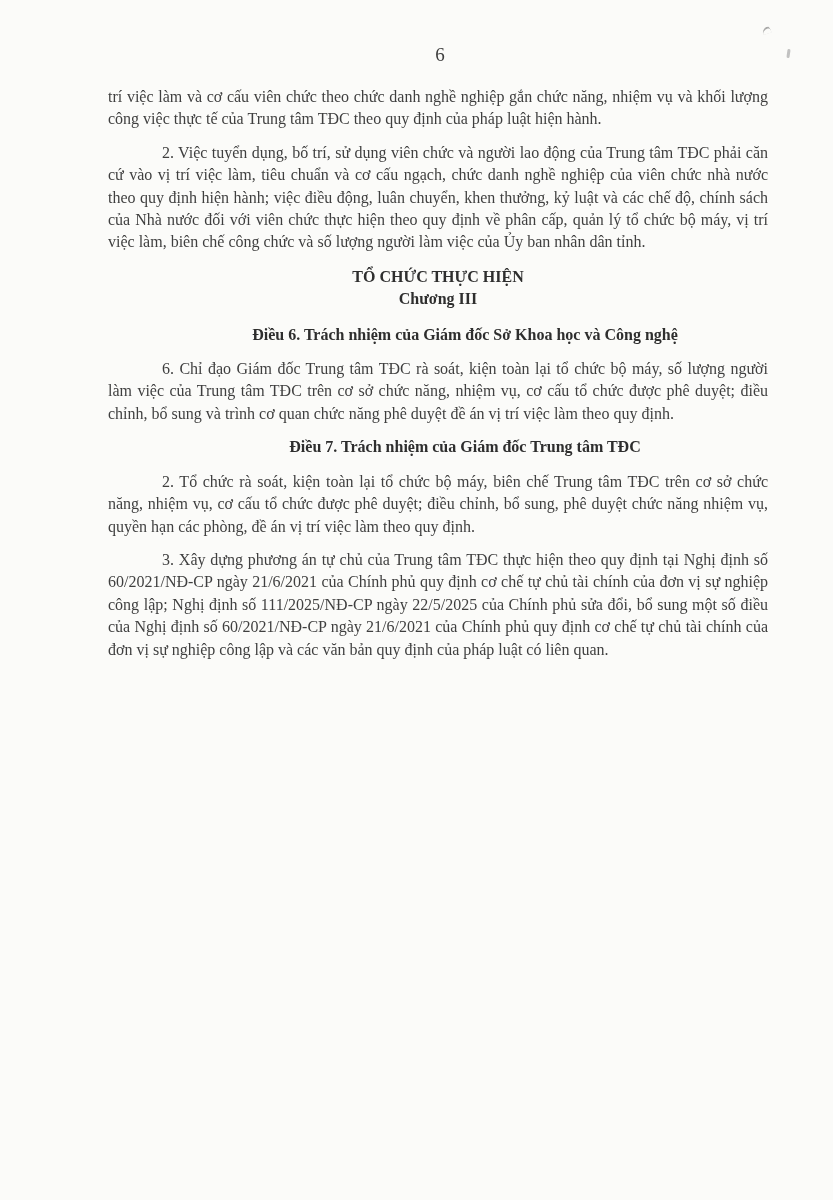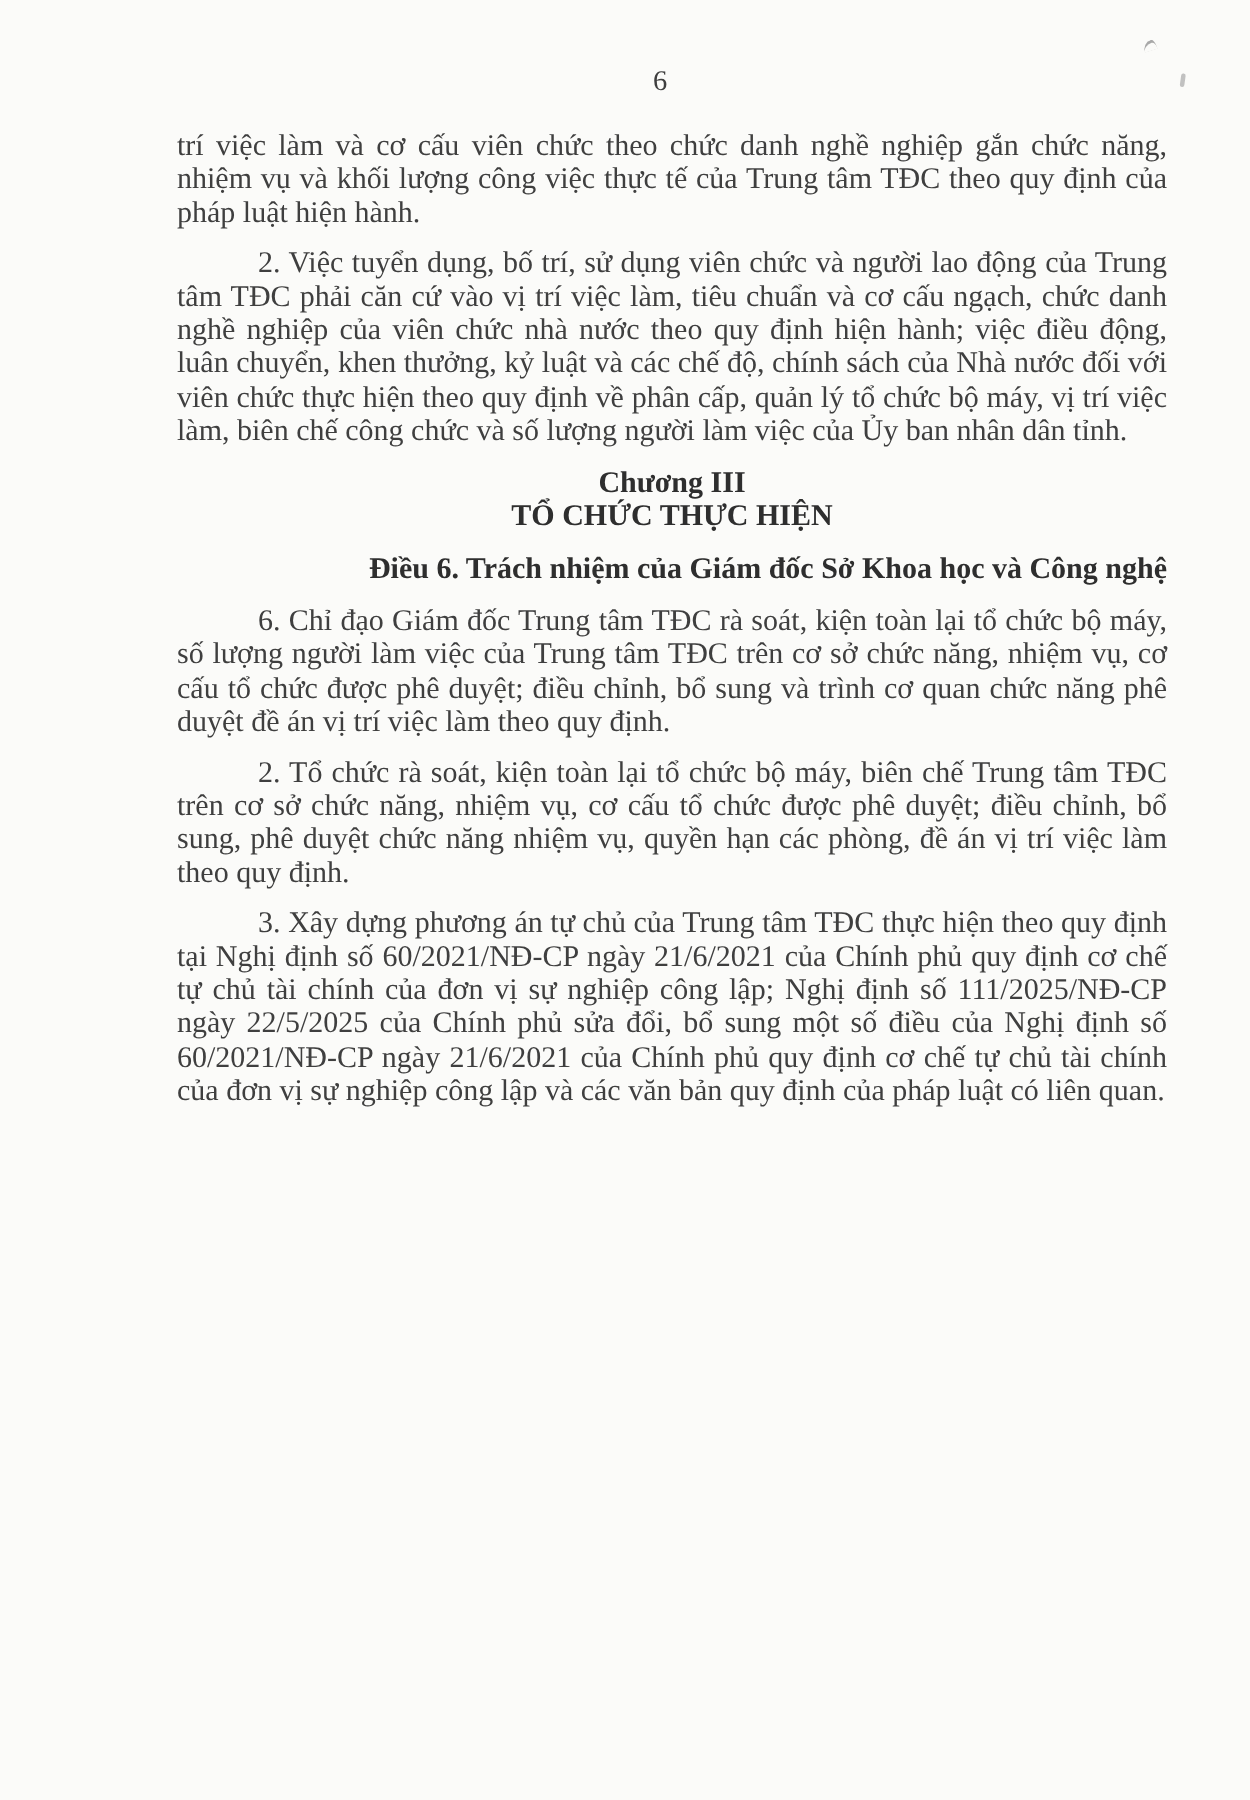--- a/index.html
+++ b/index.html
@@ -20,39 +20,39 @@
     top: 44px;
     left: 118px;
     width: 645px;
     text-align: center;
     font-size: 19px;
     letter-spacing: 1px;
     color: var(--ink, #3f3f3f);
   }
   .doc-body {
     position: absolute;
-    left: 118px;
+    left: 108px;
     top: 86px;
     width: 660px;
-    font-size: 20px;
+    font-size: 16px;
     line-height: 22.4px;
     text-align: justify;
   }
   .doc-body p {
     margin: 0 0 11px 0;
     text-indent: 54px;
   }
   .doc-body p.continuation {
     text-indent: 0;
   }
   .doc-body p.article {
     font-weight: bold;
     color: var(--ink-bold, #2e2e2e);
     margin: 7px 0 12px 0;
-    text-align: right;
+    text-align: center;
     font-family: Liberation Serif, serif;
   }
   .doc-body .chapter {
     text-align: center;
     font-weight: bold;
     color: var(--ink-bold, #2e2e2e);
     margin: 12px 0 13px 0;
   }
   .doc-body .chapter div {
     text-indent: 0;
@@ -86,20 +86,21 @@
 
 <div class="page-number">6</div>
 
 <div class="scan-mark-1"></div>
 <div class="scan-mark-2"></div>
 
 <main class="doc-body" id="doc-body">
     <p class="continuation">trí việc làm và cơ cấu viên chức theo chức danh nghề nghiệp gắn chức năng, nhiệm vụ và khối lượng công việc thực tế của Trung tâm TĐC theo quy định của pháp luật hiện hành.</p>
     <p class="paragraph">2. Việc tuyển dụng, bố trí, sử dụng viên chức và người lao động của Trung tâm TĐC phải căn cứ vào vị trí việc làm, tiêu chuẩn và cơ cấu ngạch, chức danh nghề nghiệp của viên chức nhà nước theo quy định hiện hành; việc điều động, luân chuyển, khen thưởng, kỷ luật và các chế độ, chính sách của Nhà nước đối với viên chức thực hiện theo quy định về phân cấp, quản lý tổ chức bộ máy, vị trí việc làm, biên chế công chức và số lượng người làm việc của Ủy ban nhân dân tỉnh.</p>
     <div class="chapter">
+      <div>TỔ CHỨC THỰC HIỆN</div>
       <div>Chương III</div>
-      <div>TỔ CHỨC THỰC HIỆN</div>
     </div>
     <p class="article">Điều 6. Trách nhiệm của Giám đốc Sở Khoa học và Công nghệ</p>
     <p class="paragraph">6. Chỉ đạo Giám đốc Trung tâm TĐC rà soát, kiện toàn lại tổ chức bộ máy, số lượng người làm việc của Trung tâm TĐC trên cơ sở chức năng, nhiệm vụ, cơ cấu tổ chức được phê duyệt; điều chỉnh, bổ sung và trình cơ quan chức năng phê duyệt đề án vị trí việc làm theo quy định.</p>
+    <p class="article">Điều 7. Trách nhiệm của Giám đốc Trung tâm TĐC</p>
     <p class="paragraph">2. Tổ chức rà soát, kiện toàn lại tổ chức bộ máy, biên chế Trung tâm TĐC trên cơ sở chức năng, nhiệm vụ, cơ cấu tổ chức được phê duyệt; điều chỉnh, bổ sung, phê duyệt chức năng nhiệm vụ, quyền hạn các phòng, đề án vị trí việc làm theo quy định.</p>
     <p class="paragraph">3. Xây dựng phương án tự chủ của Trung tâm TĐC thực hiện theo quy định tại Nghị định số 60/2021/NĐ-CP ngày 21/6/2021 của Chính phủ quy định cơ chế tự chủ tài chính của đơn vị sự nghiệp công lập; Nghị định số 111/2025/NĐ-CP ngày 22/5/2025 của Chính phủ sửa đổi, bổ sung một số điều của Nghị định số 60/2021/NĐ-CP ngày 21/6/2021 của Chính phủ quy định cơ chế tự chủ tài chính của đơn vị sự nghiệp công lập và các văn bản quy định của pháp luật có liên quan.</p>
   </main>
 
 </body></html>

